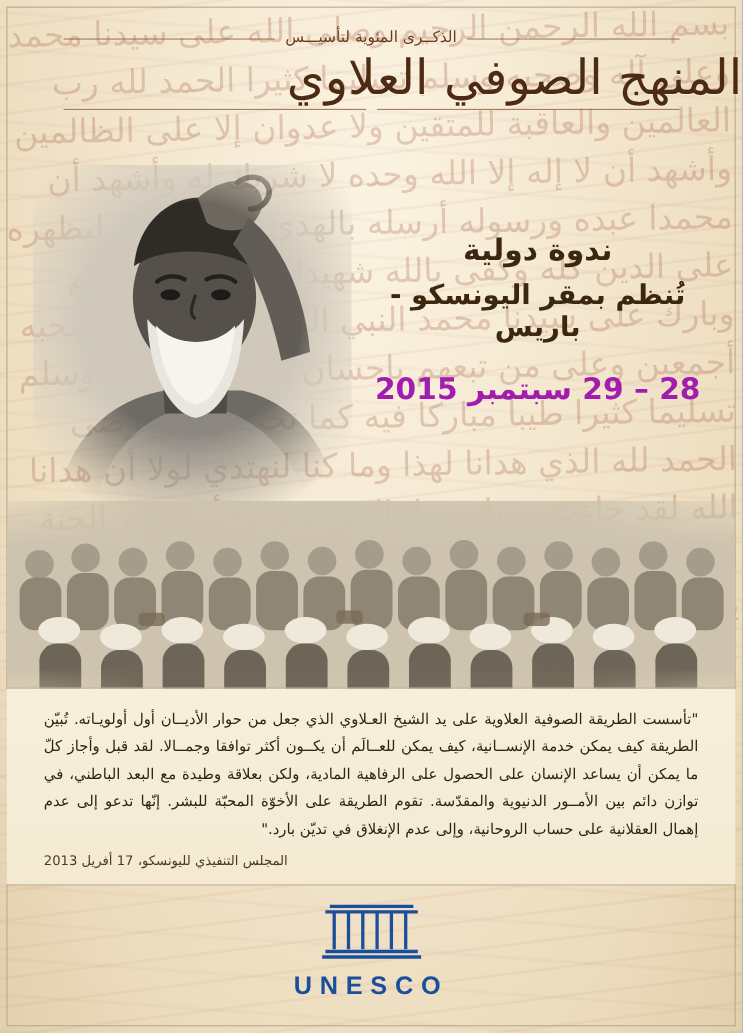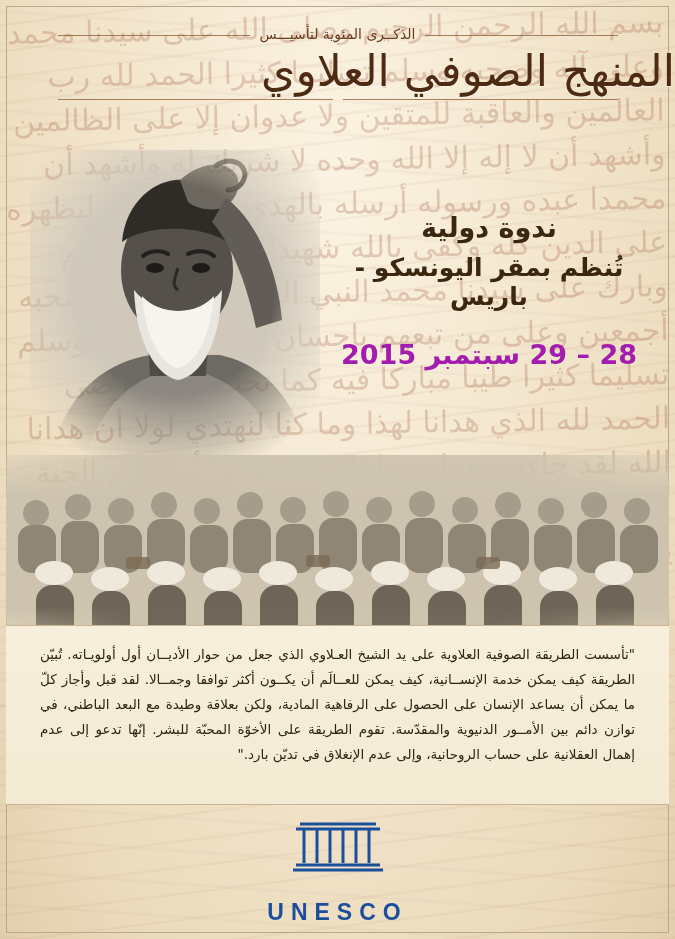--- a/index.html
+++ b/index.html
@@ -130,21 +130,21 @@
   }
   
   .logo{
     position:absolute;
     left:0;right:0;
     top:815px;
     text-align:center;
   }
   .logo svg{display:inline-block;}
   .logo-text{
-    margin-top:18px;
+    margin-top:2px;
     font-size:23px;
     letter-spacing:7px;
     color:#1b4f9c;
     font-weight:bold;
     font-family:"Liberation Sans", sans-serif;
   }
 </style>
 </head>
 <body>
 
@@ -310,20 +310,21 @@
           <rect x="120" y="102" width="24" height="12" rx="4"></rect>
           <rect x="300" y="100" width="24" height="12" rx="4"></rect>
           <rect x="470" y="102" width="24" height="12" rx="4"></rect>
         </g>
       </g>
     </svg>
   </div>
 
   <div class="quote-panel">
     <div class="quote-text">"تأسست الطريقة الصوفية العلاوية على يد الشيخ العـلاوي الذي جعل من حوار الأديــان أول أولويـاته. تُبيّن الطريقة كيف يمكن خدمة الإنســانية، كيف يمكن للعــالَم أن يكــون أكثر توافقا وجمــالا. لقد قبل وأجاز كلّ ما يمكن أن يساعد الإنسان على الحصول على الرفاهية المادية، ولكن بعلاقة وطيدة مع البعد الباطني، في توازن دائم بين الأمــور الدنيوية والمقدّسة. تقوم الطريقة على الأخوّة المحبّة للبشر. إنّها تدعو إلى عدم إهمال العقلانية على حساب الروحانية، وإلى عدم الإنغلاق في تديّن بارد."</div>
+    <div class="quote-attrib">المجلس التنفيذي لليونسكو، 17 أفريل 2013</div>
   </div>
 
   <div class="logo">
     <svg width="96" height="62" viewBox="0 0 96 62" aria-hidden="true">
       <g fill="none" stroke="#1b4f9c" stroke-width="3">
 
         <path d="M6 14 L90 14"></path>
         <path d="M10 9 L86 9"></path>
 
         <path d="M14 14 L14 48"></path>

